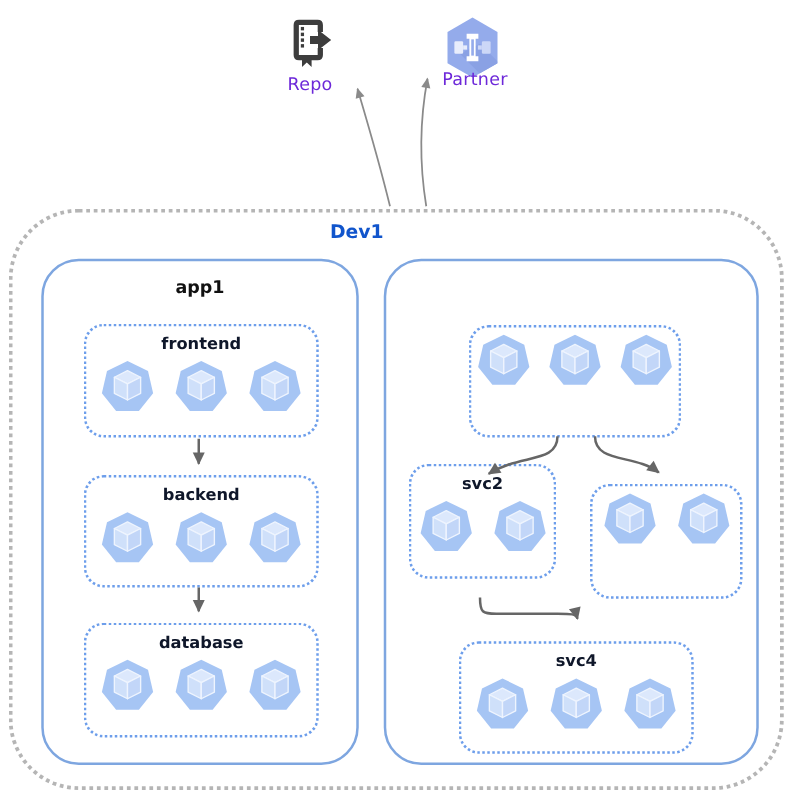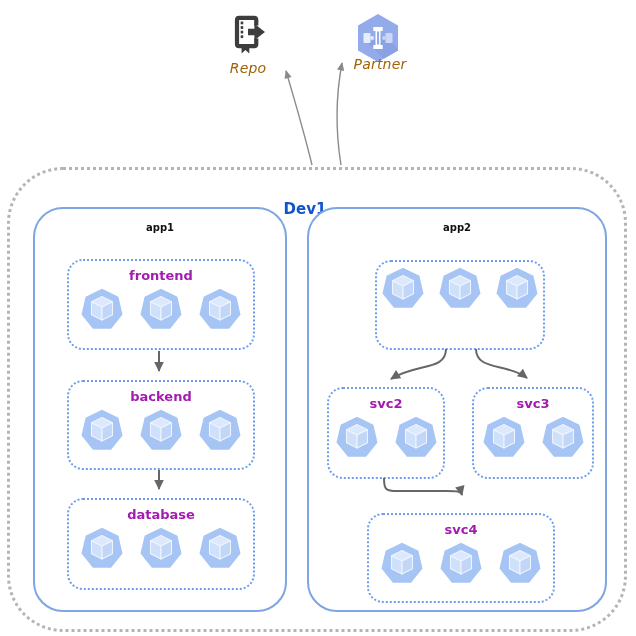--- a/index.html
+++ b/index.html
@@ -3,61 +3,60 @@
 <meta charset="utf-8">
 <style>
   html,body{margin:0;padding:0;}
   body{
     width:636px;height:636px;position:relative;overflow:hidden;
     background:#ffffff;
     font-family:"DejaVu Sans","Liberation Sans",sans-serif;
   }
   
   .ext-label{
-    position:absolute;text-align:center;font-size:14px;color:#a16207;
+    position:absolute;text-align:center;font-size:14px;color:#6d28d9;
     letter-spacing:0.2px;
-    font-style:italic;
   }
   
   .boundary{
     position:absolute;left:7px;top:167px;width:614px;height:459px;
     border:3px dotted #b5b5b5;border-radius:56px;background:transparent;
   }
   .boundary-label{
-    position:absolute;left:264px;top:176px;width:82px;text-align:center;
-    font-size:15px;font-weight:700;color:#1155cc;margin-top:24px;
+    position:absolute;left:264px;top:176px;width:82px;
+    font-size:15px;font-weight:700;color:#1155cc;
   }
   
   .cluster{
     position:absolute;border:2px solid #7ea6e0;border-radius:30px;background:#ffffff;
   }
   .cluster.app1{left:33px;top:207px;width:250px;height:401px;}
   .cluster.app2{left:307px;top:207px;width:296px;height:401px;}
   .cluster-title{
-    margin-top:13px;text-align:center;font-size:10px;font-weight:700;color:#111111;
+    margin-top:13px;text-align:center;font-size:14px;font-weight:700;color:#111111;
   }
   
   .service{
     position:absolute;border:2px dotted #6d9eeb;border-radius:16px;background:#ffffff;
     box-sizing:border-box;
   }
   .service-title{
-    margin-top:7px;text-align:center;font-size:13px;font-weight:700;color:#a21caf;
+    margin-top:7px;text-align:center;font-size:13px;font-weight:700;color:#0f172a;
   }
   .pods{
     display:flex;justify-content:center;align-items:center;gap:15px;margin-top:4px;
   }
   .pod{width:44px;height:44px;display:inline-block;}
   
   .svc-frontend{left:32px;top:50px;width:188px;height:91px;}
   .svc-backend{left:32px;top:171px;width:188px;height:90px;}
   .svc-database{left:32px;top:289px;width:188px;height:92px;}
   
   .svc-sv1{left:66px;top:51px;width:170px;height:90px;}
-  .svc-svc2{left:18px;top:178px;width:118px;height:92px;}
+  .svc-svc2{left:18px;top:162px;width:118px;height:92px;}
   .svc-svc3{left:163px;top:178px;width:122px;height:92px;}
   .svc-svc4{left:58px;top:304px;width:188px;height:90px;}
   .svc-sv1 .pods{gap:13px;}
   
   #edge-layer{position:absolute;left:0;top:0;width:636px;height:636px;pointer-events:none;}
   .icon-box{position:absolute;}
 </style>
 </head>
 <body>
 
@@ -173,21 +172,20 @@
     <polygon points="22,1.8 38.4,9.7 42.5,27.5 31.1,41.7 12.9,41.7 1.5,27.5 5.6,9.7" fill="#a6c5f4"></polygon>
     <polygon points="22,9.5 32.5,14.8 22,20.1 11.5,14.8" fill="#dce8fc" stroke="#eef4fe" stroke-width="1.1" stroke-linejoin="round"></polygon>
     <polygon points="11.5,14.8 22,20.1 22,33 11.5,27.7" fill="#cfe0fa" stroke="#eef4fe" stroke-width="1.1" stroke-linejoin="round"></polygon>
     <polygon points="32.5,14.8 22,20.1 22,33 32.5,27.7" fill="#c2d6f8" stroke="#eef4fe" stroke-width="1.1" stroke-linejoin="round"></polygon>
   </svg></span>
 </div>
   </div>
 </div>
 
 <div class="cluster app2">
-  <div class="cluster-title">app2</div>
   <div class="service svc-sv1">
     <div class="pods">
   <span class="pod"><svg width="44" height="44" viewBox="0 0 44 44">
     <polygon points="22,1.8 38.4,9.7 42.5,27.5 31.1,41.7 12.9,41.7 1.5,27.5 5.6,9.7" fill="#a6c5f4"></polygon>
     <polygon points="22,9.5 32.5,14.8 22,20.1 11.5,14.8" fill="#dce8fc" stroke="#eef4fe" stroke-width="1.1" stroke-linejoin="round"></polygon>
     <polygon points="11.5,14.8 22,20.1 22,33 11.5,27.7" fill="#cfe0fa" stroke="#eef4fe" stroke-width="1.1" stroke-linejoin="round"></polygon>
     <polygon points="32.5,14.8 22,20.1 22,33 32.5,27.7" fill="#c2d6f8" stroke="#eef4fe" stroke-width="1.1" stroke-linejoin="round"></polygon>
   </svg></span>
 
   <span class="pod"><svg width="44" height="44" viewBox="0 0 44 44">
@@ -217,21 +215,20 @@
 
   <span class="pod"><svg width="44" height="44" viewBox="0 0 44 44">
     <polygon points="22,1.8 38.4,9.7 42.5,27.5 31.1,41.7 12.9,41.7 1.5,27.5 5.6,9.7" fill="#a6c5f4"></polygon>
     <polygon points="22,9.5 32.5,14.8 22,20.1 11.5,14.8" fill="#dce8fc" stroke="#eef4fe" stroke-width="1.1" stroke-linejoin="round"></polygon>
     <polygon points="11.5,14.8 22,20.1 22,33 11.5,27.7" fill="#cfe0fa" stroke="#eef4fe" stroke-width="1.1" stroke-linejoin="round"></polygon>
     <polygon points="32.5,14.8 22,20.1 22,33 32.5,27.7" fill="#c2d6f8" stroke="#eef4fe" stroke-width="1.1" stroke-linejoin="round"></polygon>
   </svg></span>
 </div>
   </div>
   <div class="service svc-svc3">
-    <div class="service-title">svc3</div>
     <div class="pods">
   <span class="pod"><svg width="44" height="44" viewBox="0 0 44 44">
     <polygon points="22,1.8 38.4,9.7 42.5,27.5 31.1,41.7 12.9,41.7 1.5,27.5 5.6,9.7" fill="#a6c5f4"></polygon>
     <polygon points="22,9.5 32.5,14.8 22,20.1 11.5,14.8" fill="#dce8fc" stroke="#eef4fe" stroke-width="1.1" stroke-linejoin="round"></polygon>
     <polygon points="11.5,14.8 22,20.1 22,33 11.5,27.7" fill="#cfe0fa" stroke="#eef4fe" stroke-width="1.1" stroke-linejoin="round"></polygon>
     <polygon points="32.5,14.8 22,20.1 22,33 32.5,27.7" fill="#c2d6f8" stroke="#eef4fe" stroke-width="1.1" stroke-linejoin="round"></polygon>
   </svg></span>
 
   <span class="pod"><svg width="44" height="44" viewBox="0 0 44 44">
     <polygon points="22,1.8 38.4,9.7 42.5,27.5 31.1,41.7 12.9,41.7 1.5,27.5 5.6,9.7" fill="#a6c5f4"></polygon>

